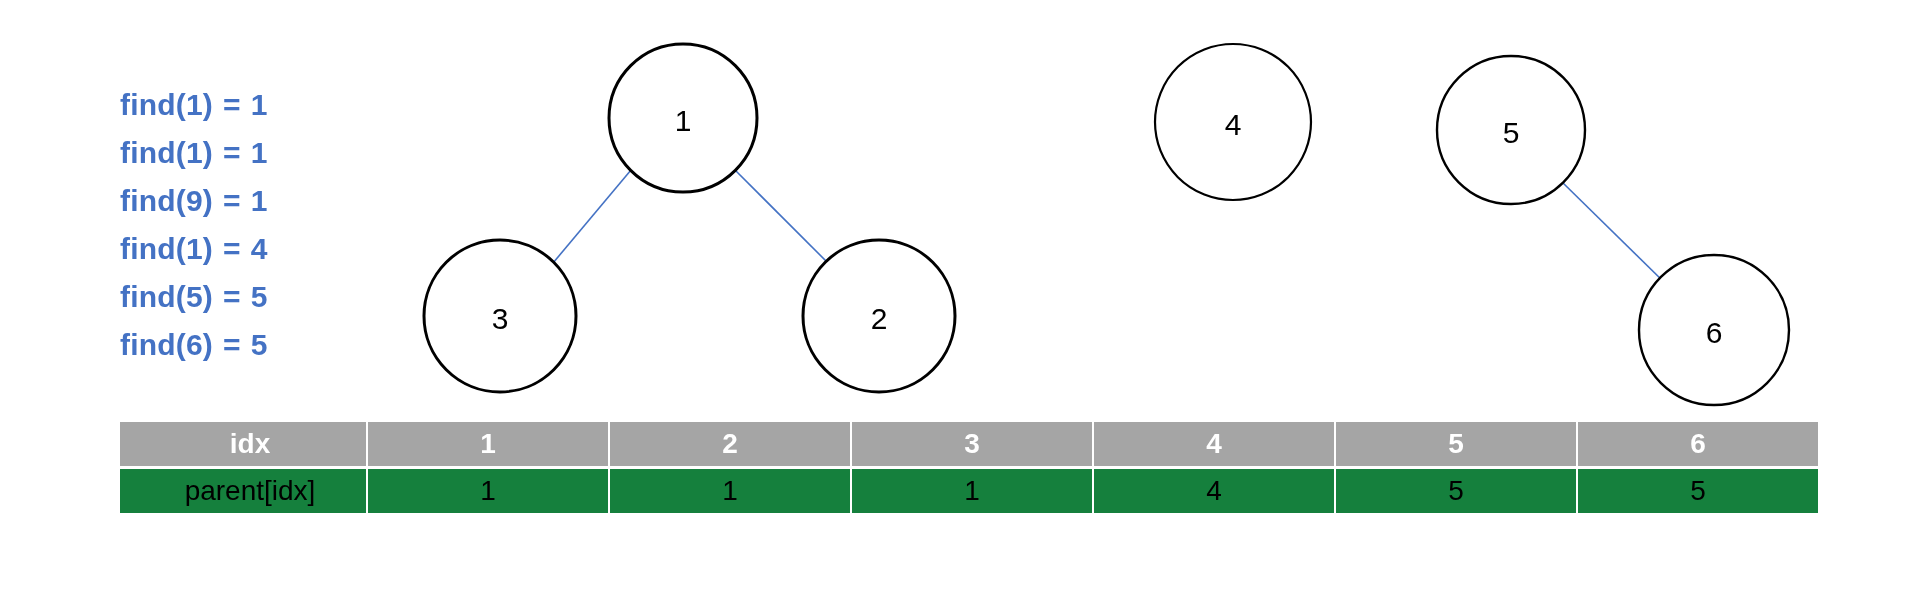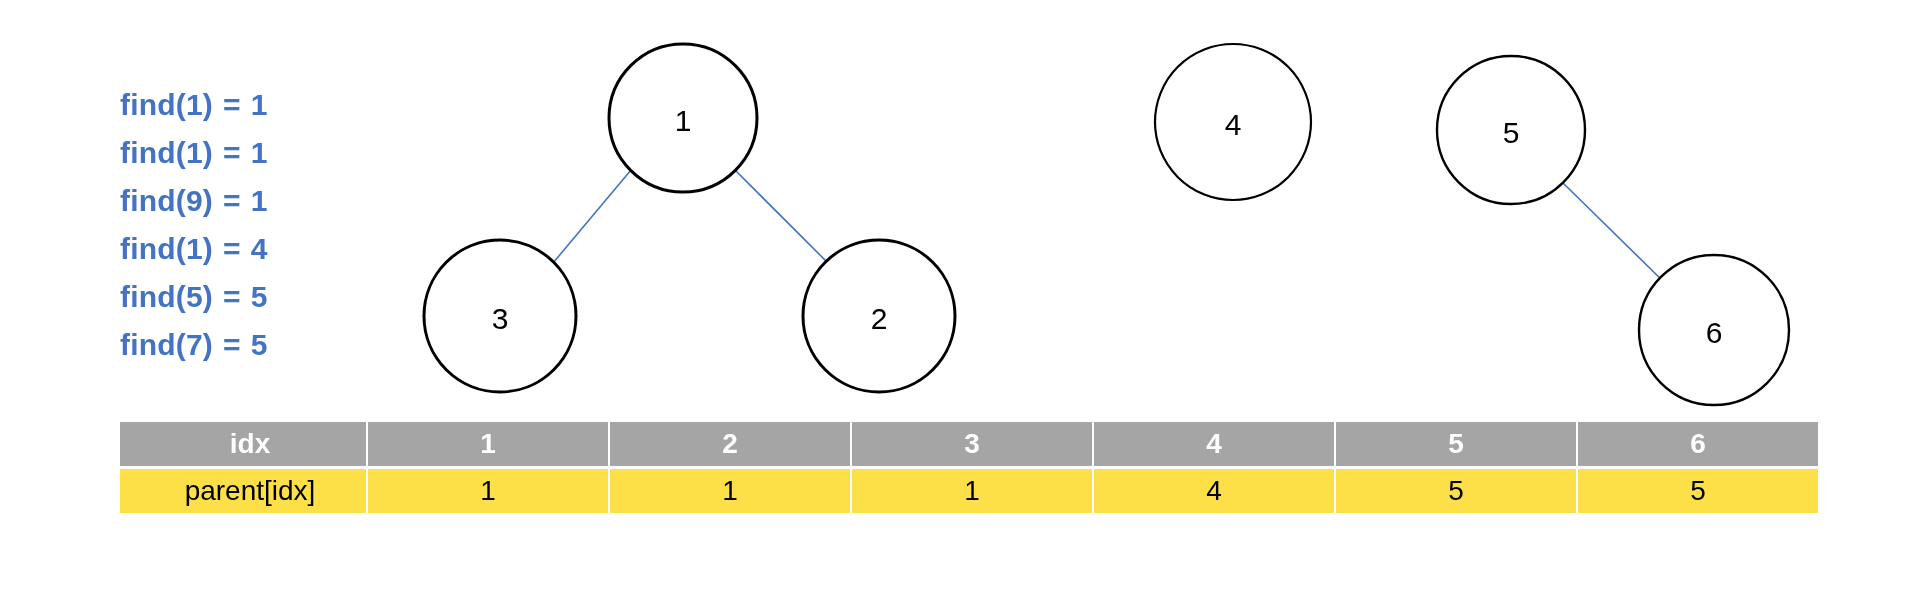--- a/index.html
+++ b/index.html
@@ -79,21 +79,21 @@
     text-align: center;
     vertical-align: middle;
     font-weight: normal;
   }
   .idx-table thead th {
     background: #A5A5A5;
     color: #ffffff;
     font-weight: bold;
   }
   .idx-table tbody td {
-    background: #fde047;
+    background: #15803d;
     color: #000000;
     margin-left: 41px;
   }
   .hdr-label, .row-label {
     text-align: left;
     padding-left: 14px !important;
     width: 232px;
   }
   .cell-num { width: 240px; }
 </style>
@@ -122,21 +122,21 @@
       <span class="find-call">find(1)</span>
       <span class="find-eq">=</span>
       <span class="find-val">4</span>
     </div>
     <div class="find-row">
       <span class="find-call">find(5)</span>
       <span class="find-eq">=</span>
       <span class="find-val">5</span>
     </div>
     <div class="find-row">
-      <span class="find-call">find(7)</span>
+      <span class="find-call">find(6)</span>
       <span class="find-eq">=</span>
       <span class="find-val">5</span>
     </div>
   </div>
 
   <svg class="tree-svg" viewBox="0 0 1920 410" xmlns="http://www.w3.org/2000/svg">
     <g>
       <line x1="631" y1="170" x2="553" y2="263" stroke="#4472C4" stroke-width="1.6"></line>
       <line x1="735" y1="170" x2="855" y2="290" stroke="#4472C4" stroke-width="1.6"></line>
       <line x1="1562" y1="182" x2="1668" y2="286" stroke="#4472C4" stroke-width="1.6"></line>

